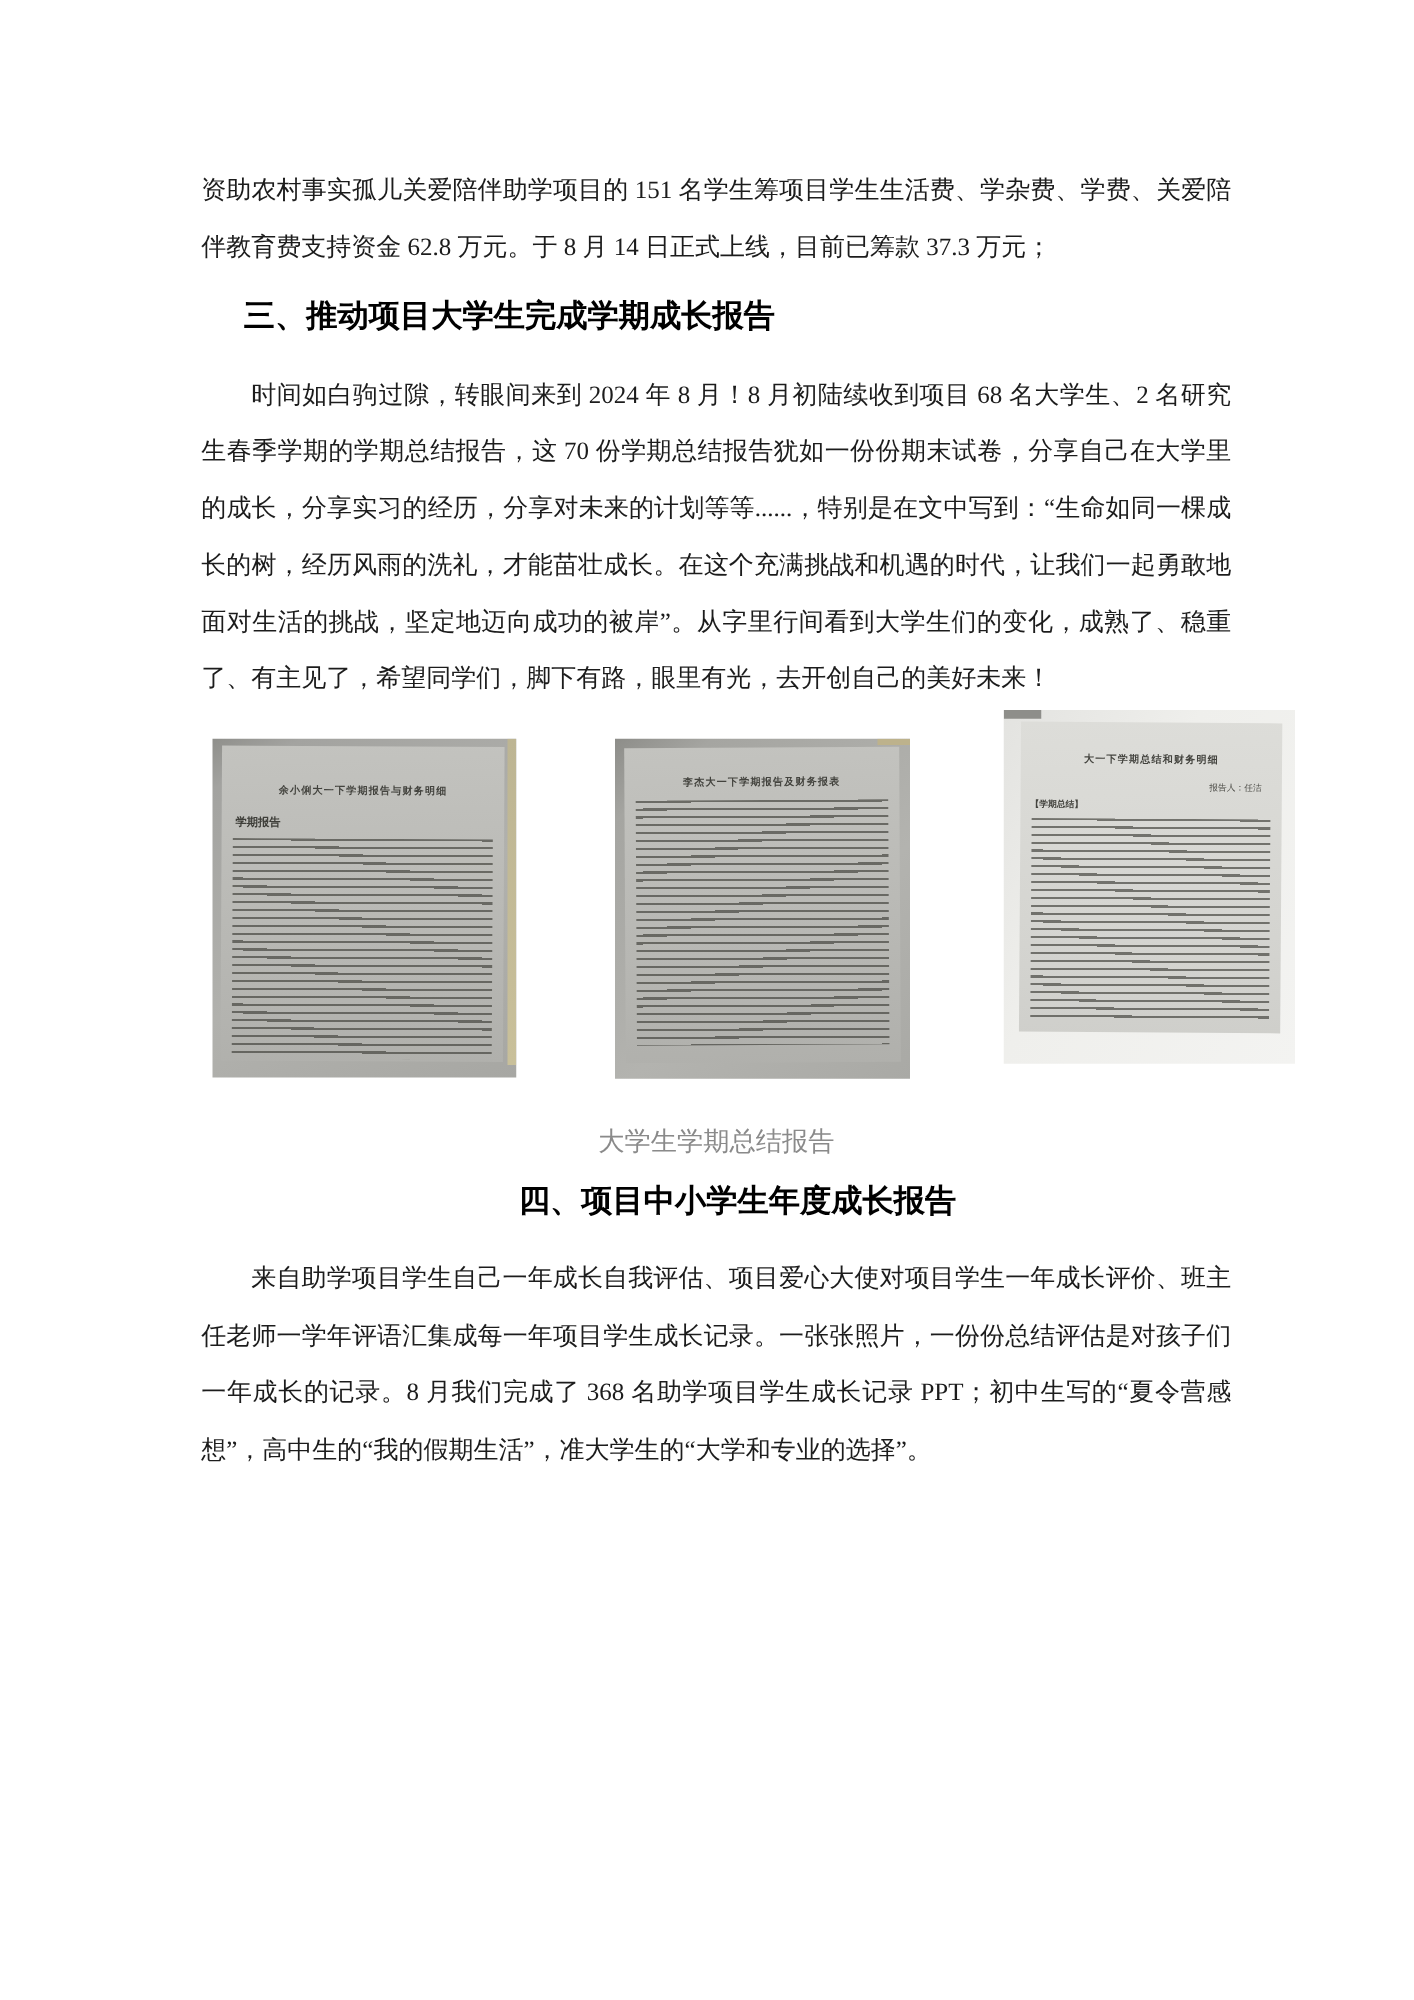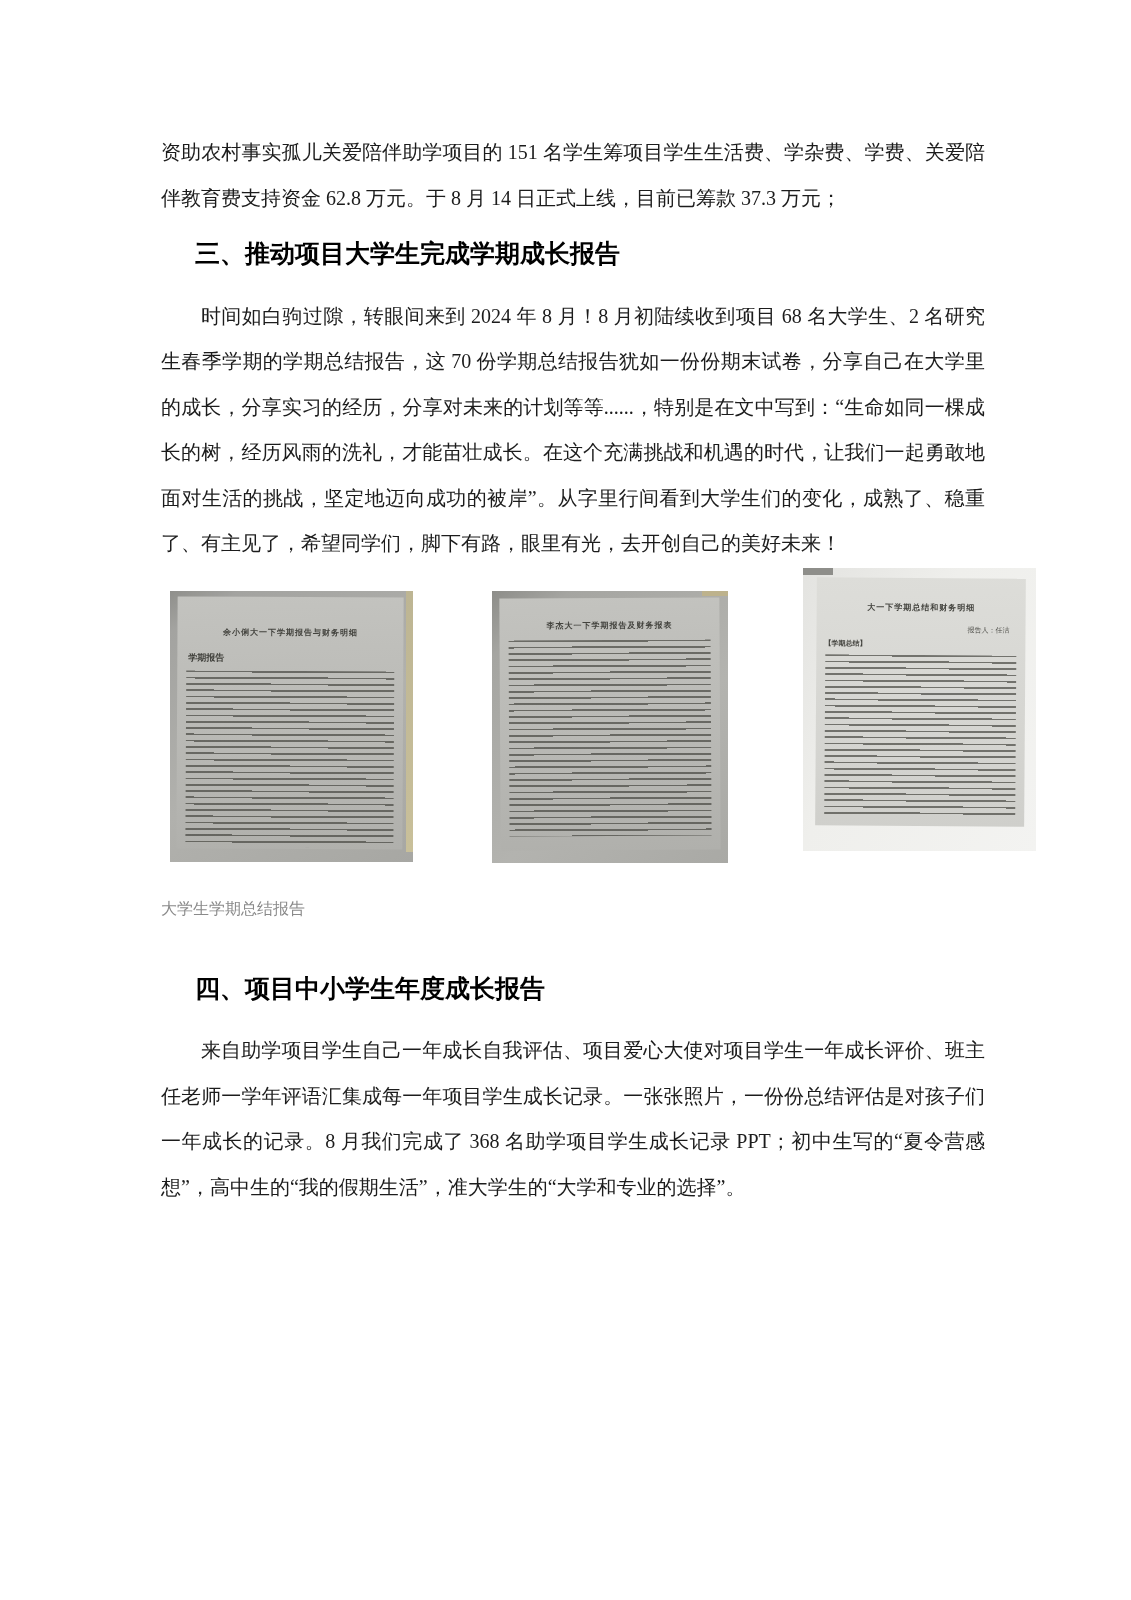--- a/index.html
+++ b/index.html
@@ -107,25 +107,25 @@
       rgba(0, 0, 0, 0) 1.7px,
       rgba(0, 0, 0, 0) 6.3px
     );
   }
   .photo-1 .p-lines { height: 176px; }
   .photo-2 .p-lines { margin-top: 9px; height: 196px; }
   .photo-3 .p-lines { height: 160px; }
 
   .photo-caption {
     margin-top: 20px;
-    text-align: left;
-    font-size: 16px;
+    text-align: center;
+    font-size: 21px;
     color: #8a8a8a;
   }
-  .sec-heading.second { margin-top: 52px; }
+  .sec-heading.second { margin-top: 18px; text-align: center; }
 </style>
 </head>
 <body>
 
 <div class="page">
   <div class="content">
 
     <p class="body-par">资助农村事实孤儿关爱陪伴助学项目的 151 名学生筹项目学生生活费、学杂费、学费、关爱陪伴教育费支持资金 62.8 万元。于 8 月 14 日正式上线，目前已筹款 37.3 万元；</p>
 
 

